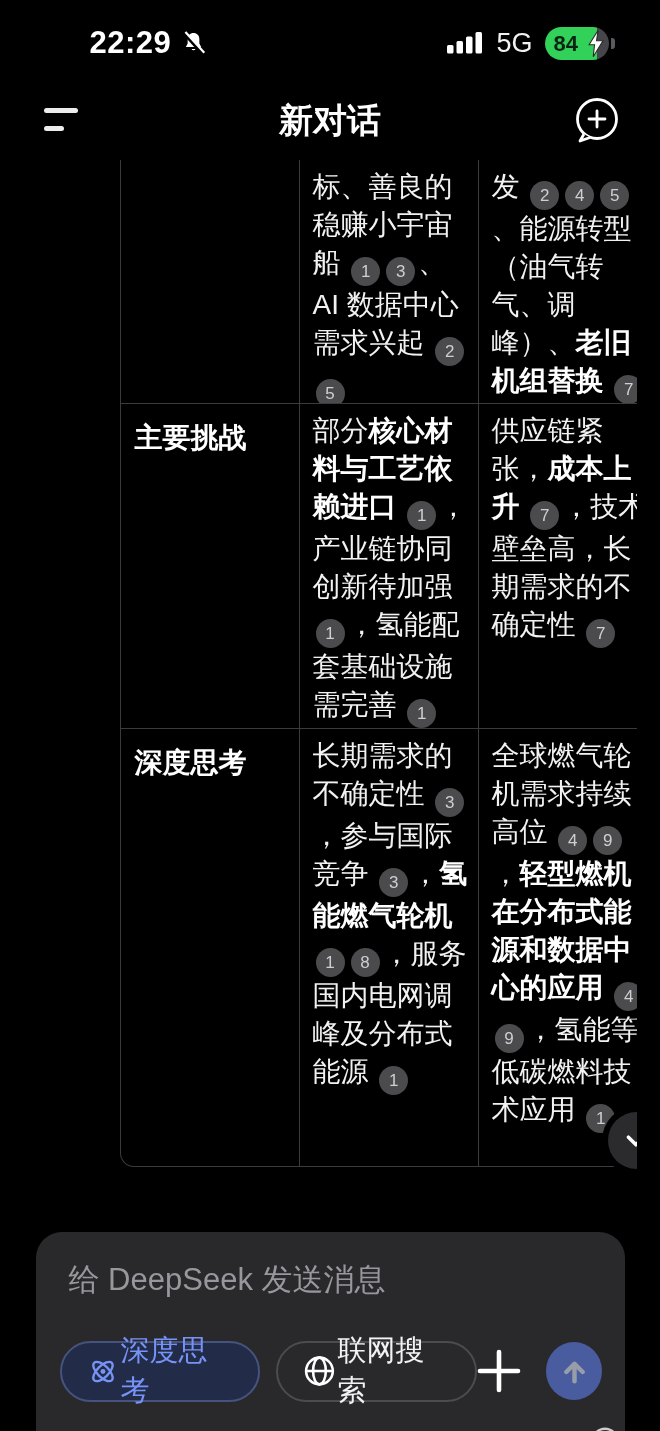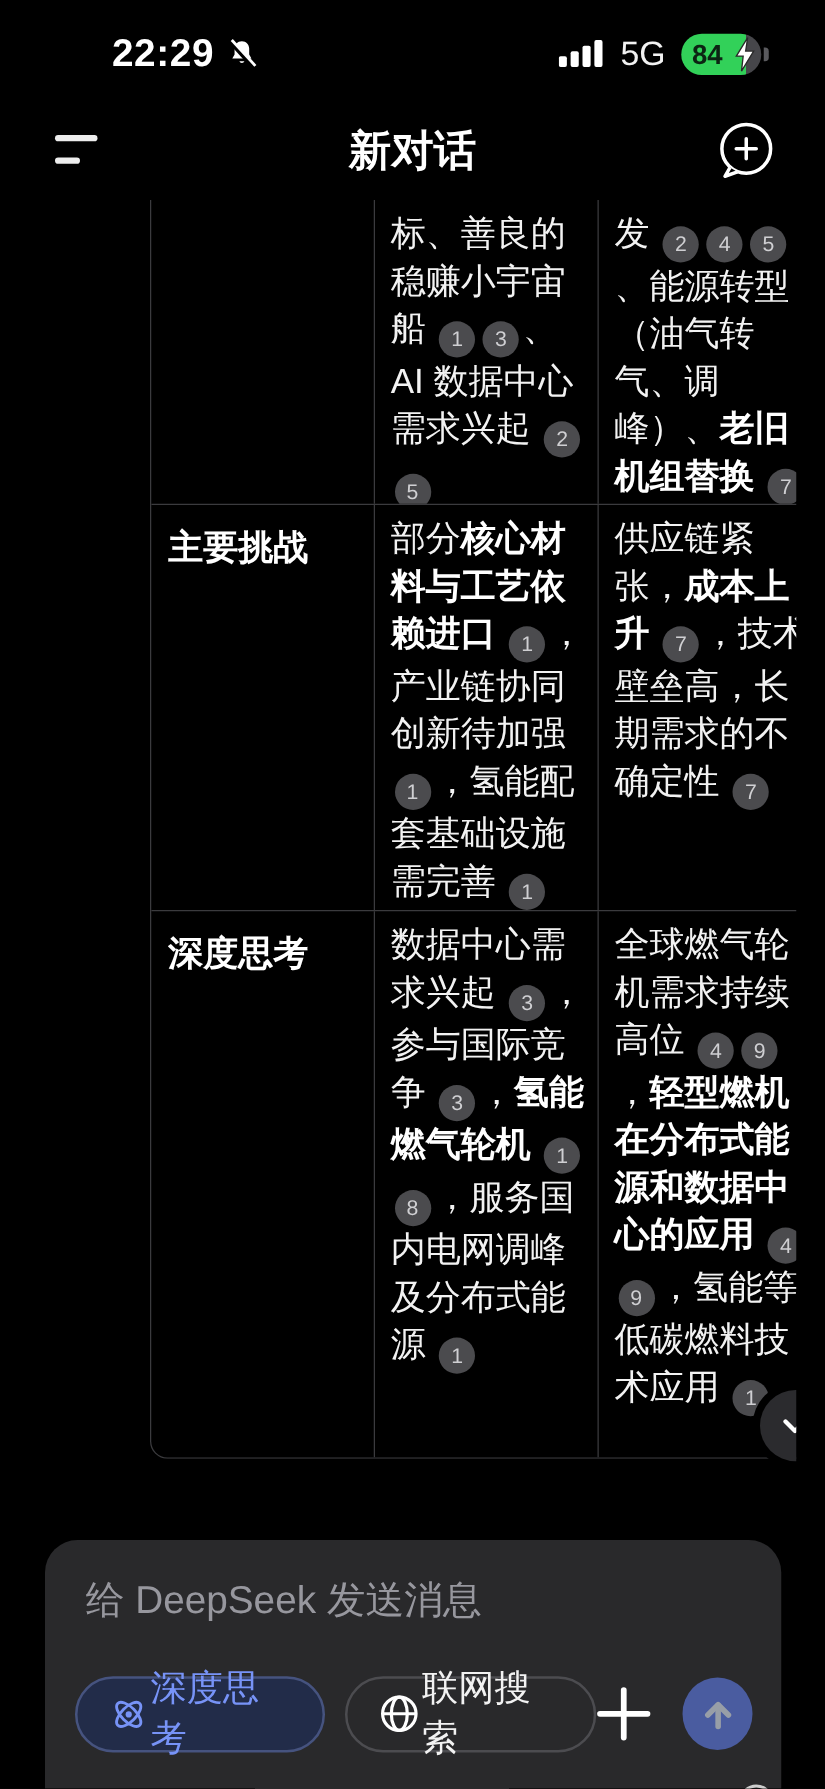--- a/index.html
+++ b/index.html
@@ -126,21 +126,21 @@
         <div class="cell c2"><span>标、善良的稳赚小宇宙船 </span><span class="badge">1</span><span class="badge">3</span><span>、AI 数据中心需求兴起 </span><span class="badge">2</span><span class="badge">5</span></div>
         <div class="cell c3"><span>发 </span><span class="badge">2</span><span class="badge">4</span><span class="badge">5</span><span>、能源转型（油气转气、调峰）、</span><span class="bold">老旧机组替换 </span><span class="badge">7</span></div>
       </div>
       <div class="t-row bt">
         <div class="cell c1">主要挑战</div>
         <div class="cell c2"><span>部分</span><span class="bold">核心材料与工艺依赖进口 </span><span class="badge">1</span><span>，产业链协同创新待加强 </span><span class="badge">1</span><span>，氢能配套基础设施需完善 </span><span class="badge">1</span></div>
         <div class="cell c3"><span>供应链紧张，</span><span class="bold">成本上升 </span><span class="badge">7</span><span>，技术壁垒高，长期需求的不确定性 </span><span class="badge">7</span></div>
       </div>
       <div class="t-row bt">
         <div class="cell c1">深度思考</div>
-        <div class="cell c2"><span>数据中心需求兴起 </span><span class="badge">3</span><span>，参与国际竞争 </span><span class="badge">3</span><span>，</span><span class="bold">氢能燃气轮机 </span><span class="badge">1</span><span class="badge">8</span><span>，服务国内电网调峰及分布式能源 </span><span class="badge">1</span></div>
+        <div class="cell c2"><span>长期需求的不确定性 </span><span class="badge">3</span><span>，参与国际竞争 </span><span class="badge">3</span><span>，</span><span class="bold">氢能燃气轮机 </span><span class="badge">1</span><span class="badge">8</span><span>，服务国内电网调峰及分布式能源 </span><span class="badge">1</span></div>
         <div class="cell c3"><span>全球燃气轮机需求持续高位 </span><span class="badge">4</span><span class="badge">9</span><span>，</span><span class="bold">轻型燃机在分布式能源和数据中心的应用 </span><span class="badge">4</span><span class="badge">9</span><span>，氢能等低碳燃料技术应用 </span><span class="badge">1</span></div>
       </div>
     </div>
 
   <div class="scroll-btn">
     <svg width="26" height="26" viewBox="0 0 24 24">
       <polyline points="5,8.5 12,15.5 19,8.5" stroke="#fff" stroke-width="3.2" fill="none" stroke-linecap="round" stroke-linejoin="round"></polyline>
     </svg>
   </div>
 

